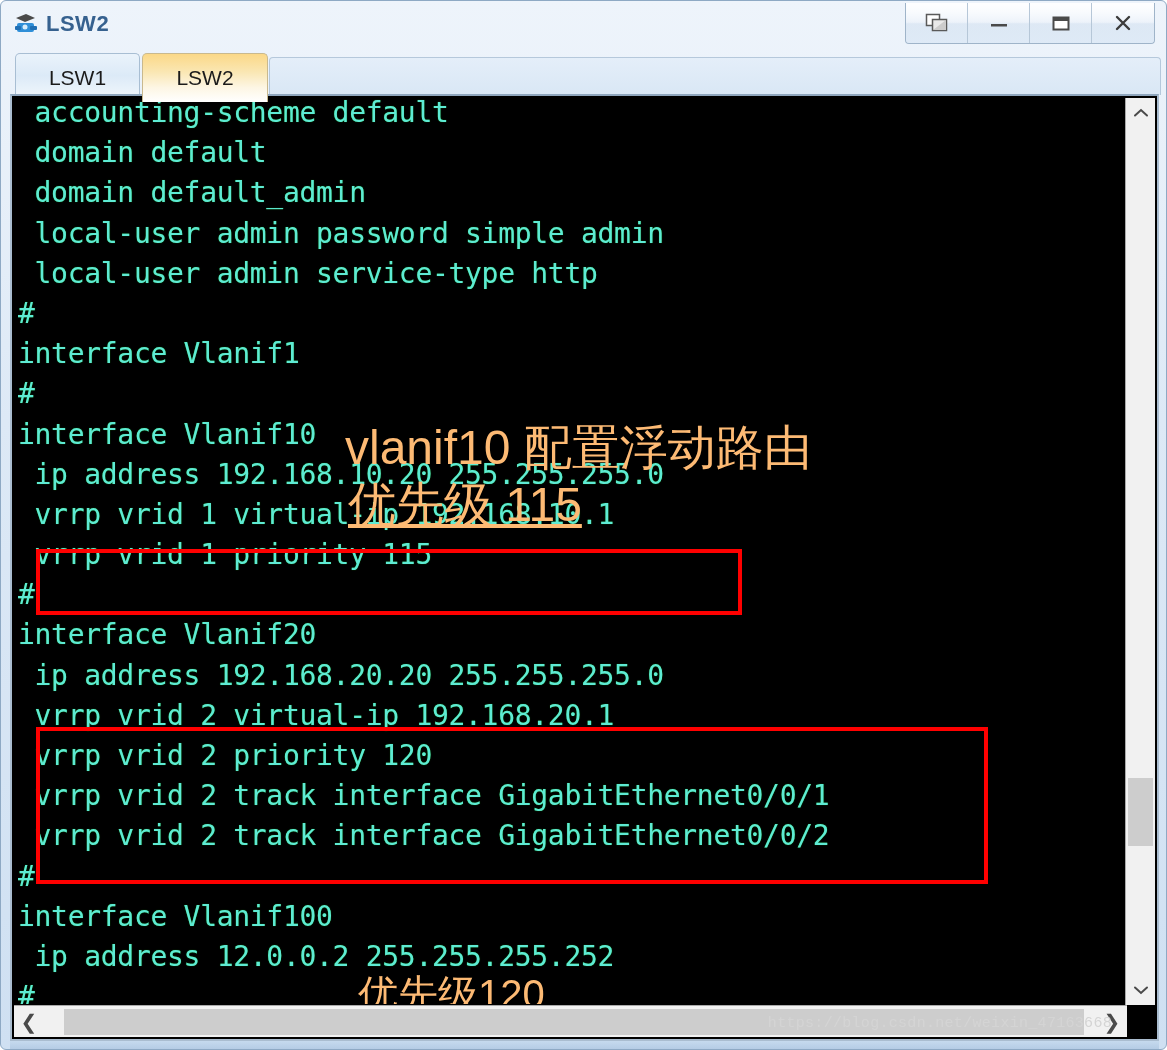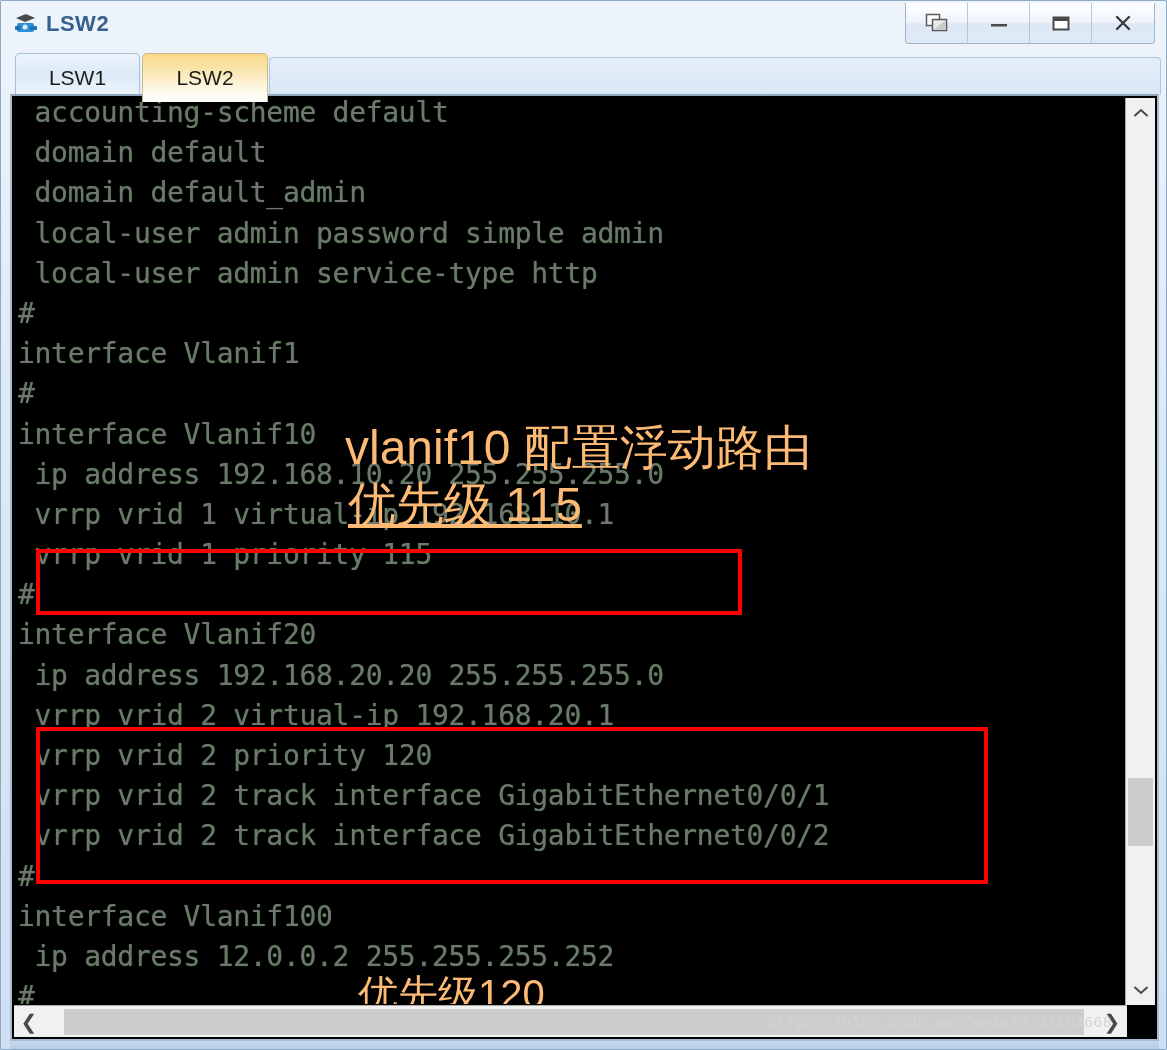--- a/index.html
+++ b/index.html
@@ -16,21 +16,21 @@
 
   
   #window {
     position: absolute;
     left: 0; top: 0;
     width: 1167px;
     height: 1050px;
     box-sizing: border-box;
     background: linear-gradient(to bottom, #eef4fb 0%, #dde9f6 40%, #cfe0f2 100%);
     border: 1px solid #8ea9c4;
-    border-radius: 1px;
+    border-radius: 6px;
   }
 
   
   #titlebar {
     position: absolute;
     left: 0; top: 0;
     width: 1167px;
     height: 46px;
     box-sizing: border-box;
   }
@@ -137,21 +137,21 @@
     background: #000;
   }
   #term-lines {
     position: absolute;
     left: 0;
     top: -6px;
     width: 1108px;
     font-family: "DejaVu Sans Mono", "Liberation Mono", monospace;
     font-size: 28px;
     line-height: 40.2px;
-    color: #737373;
+    color: #5eead4;
     white-space: pre;
     letter-spacing: -0.3px;
     text-shadow: 0 0 1px #0f8d0f;
   }
   .tline { height: 40.2px; }
 
   
   .redbox {
     position: absolute;
     border: 4px solid #ff0000;

